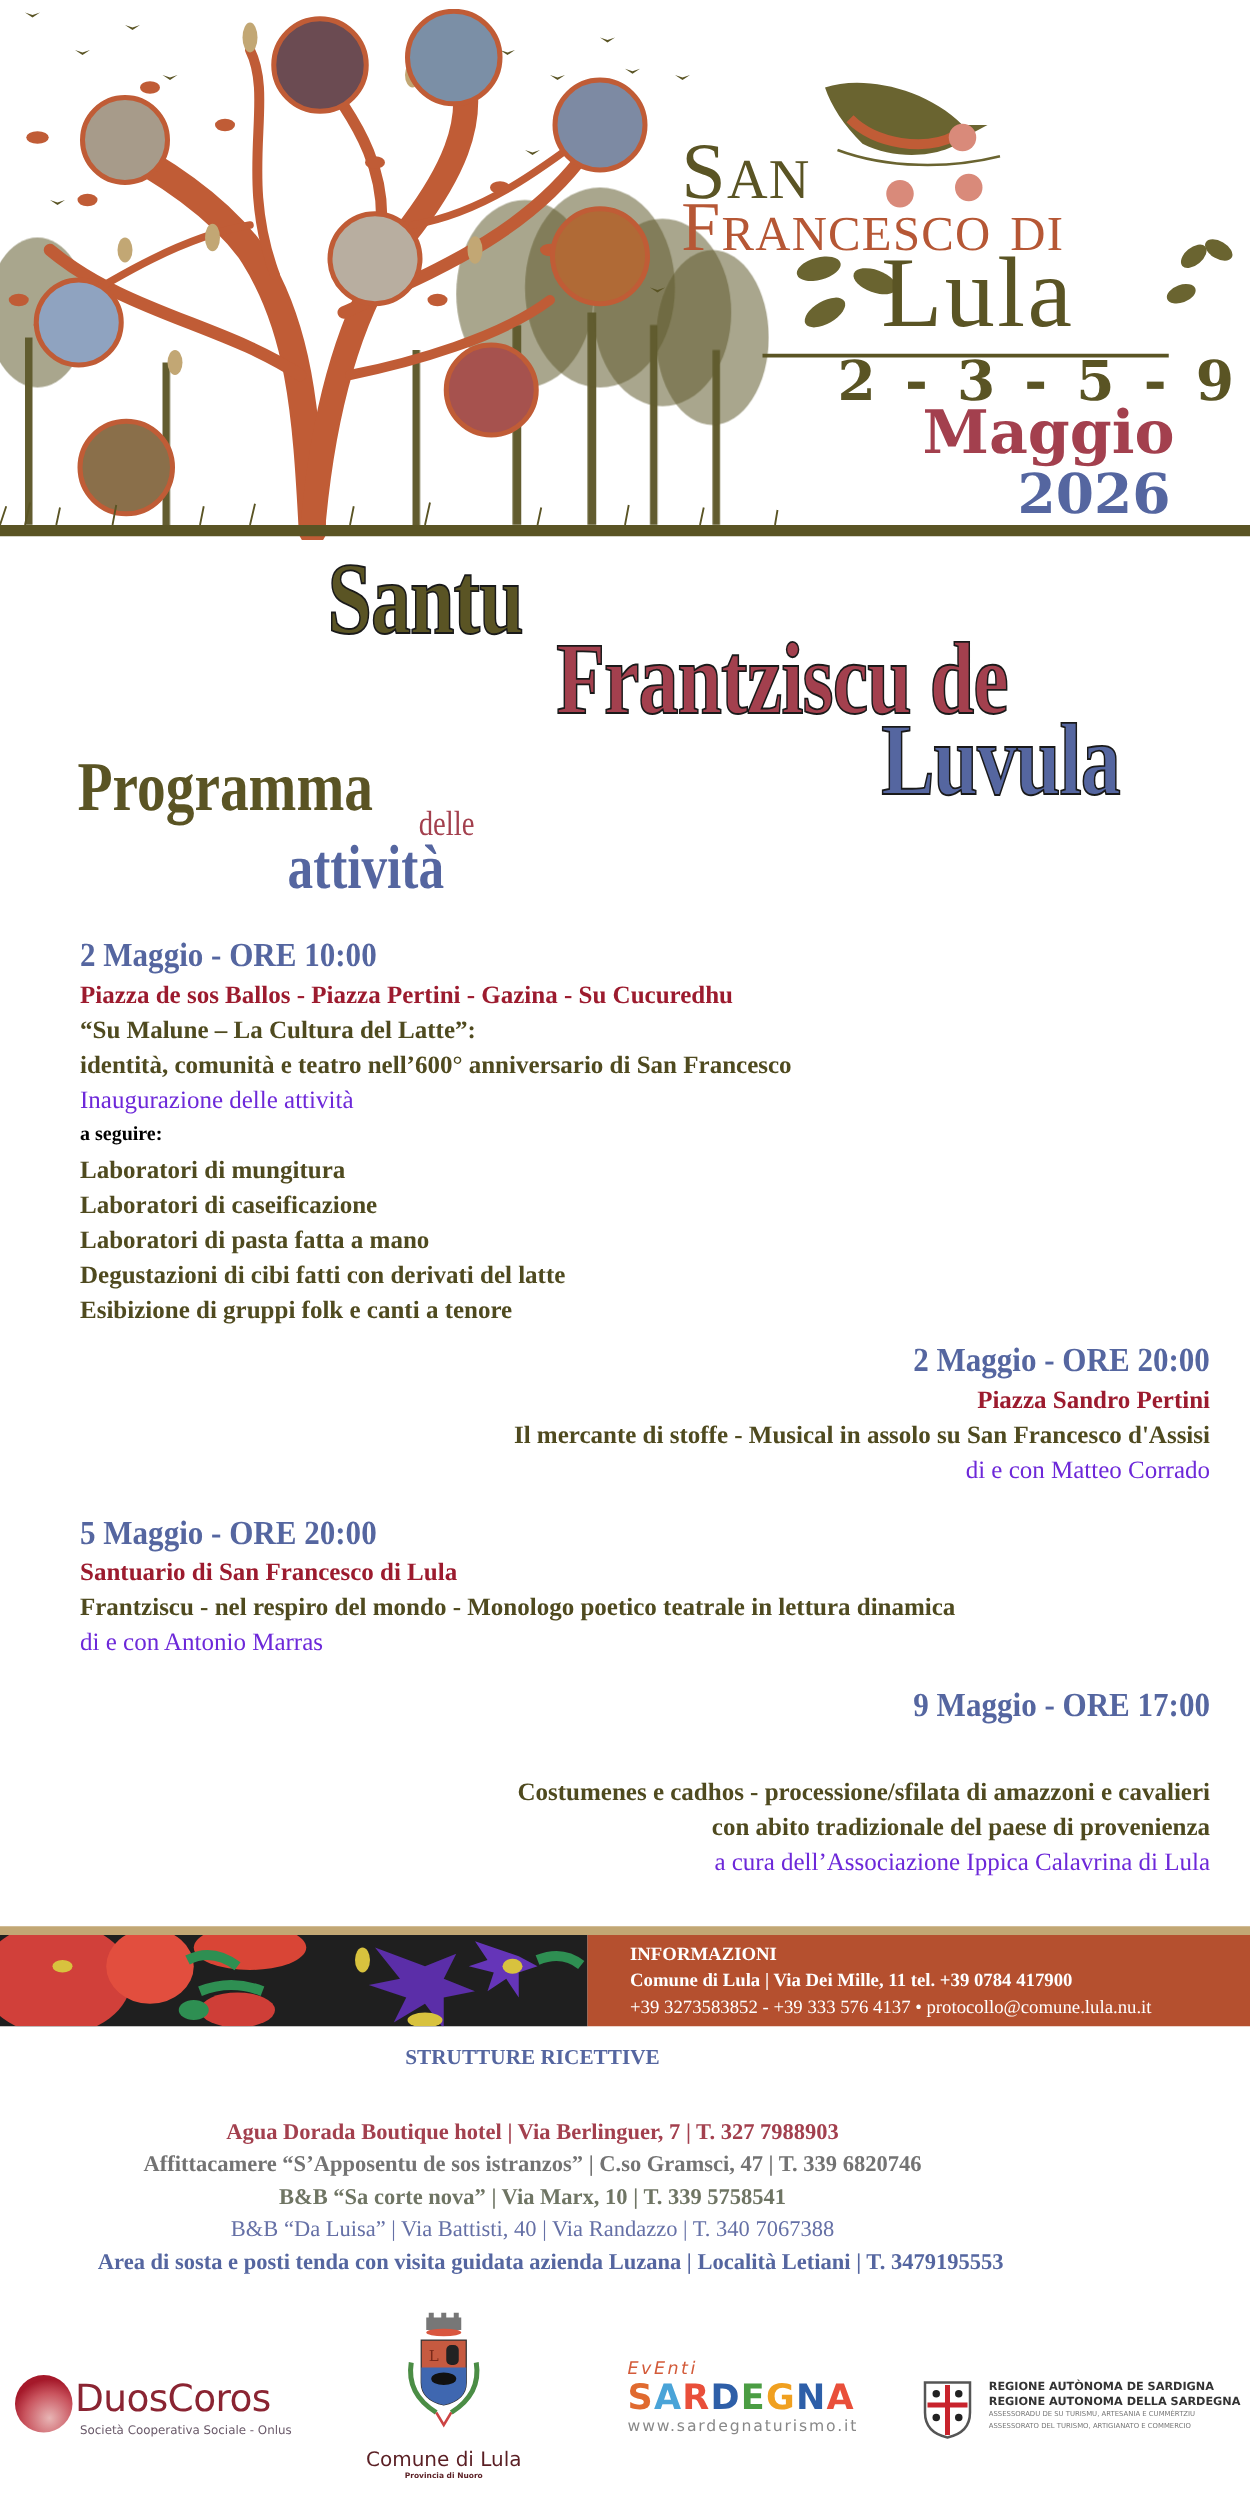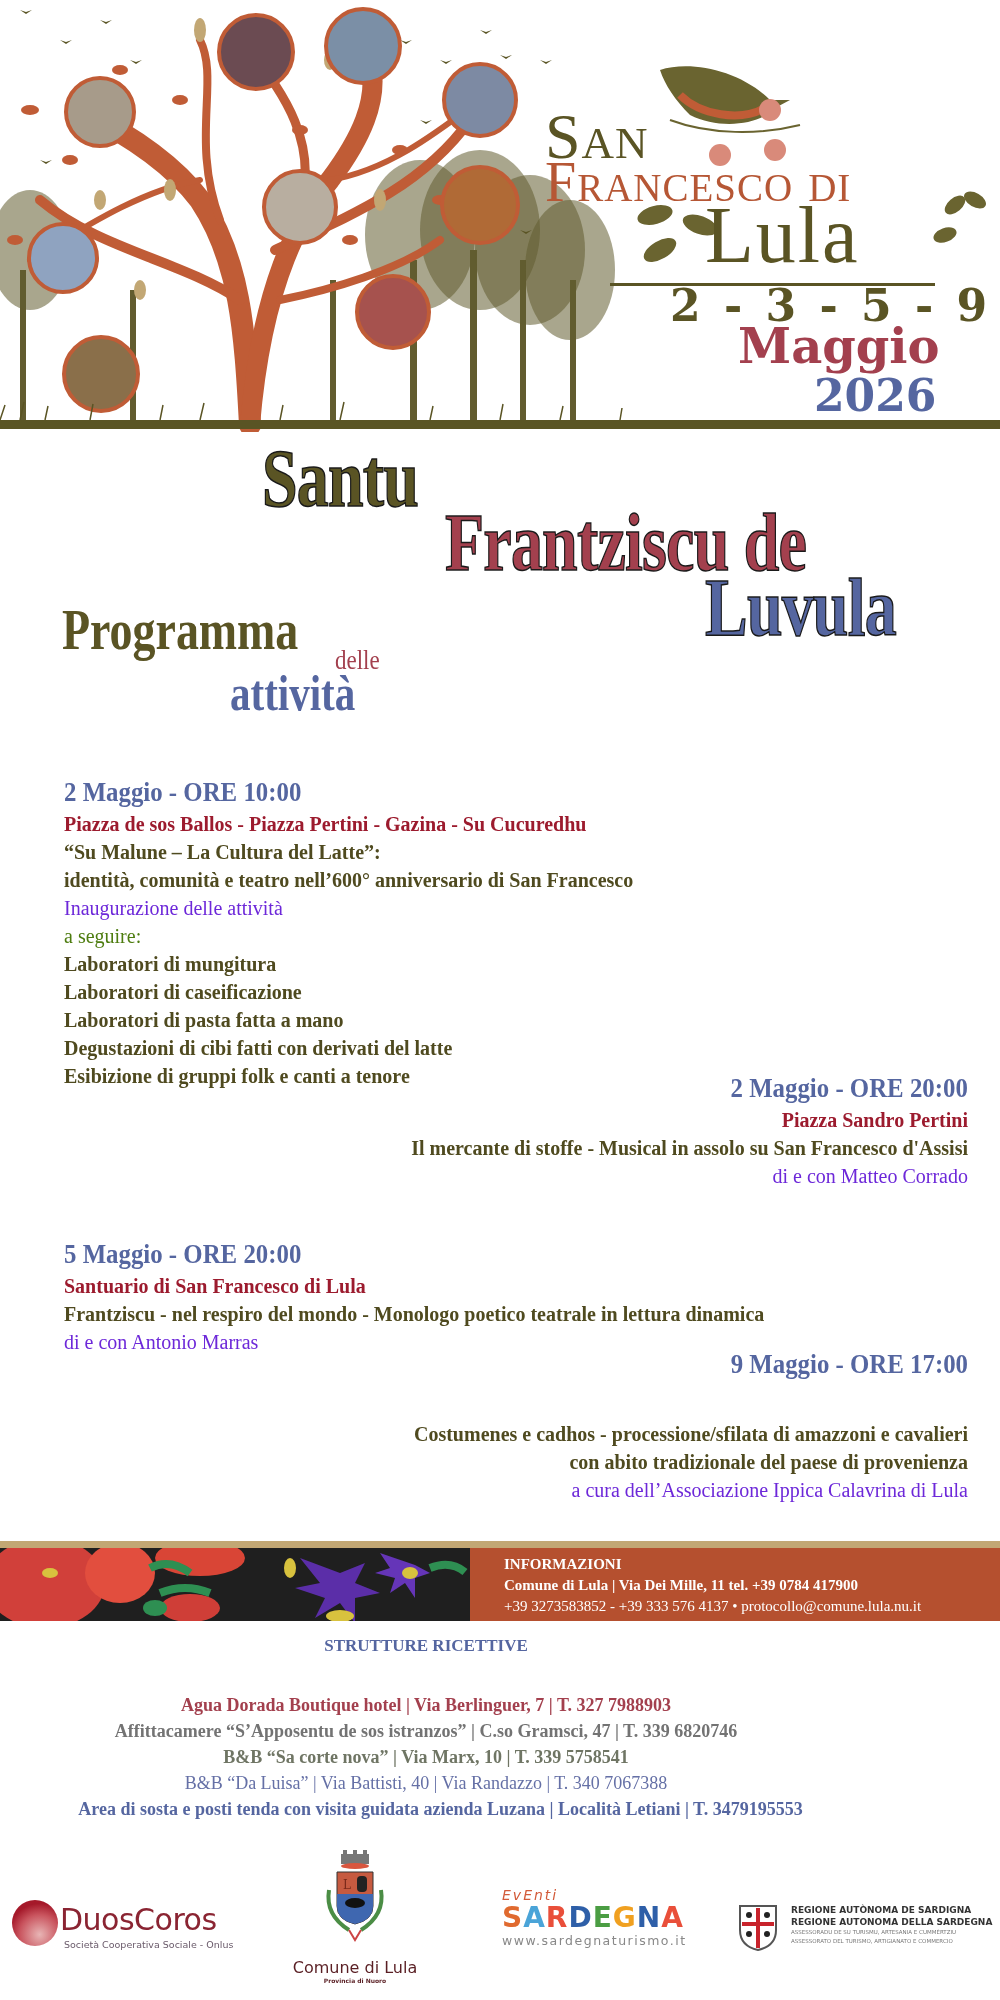--- a/index.html
+++ b/index.html
@@ -29,23 +29,23 @@
   .p-delle { left: 335px; top: 646px; font-size: 28px; color: #a3404e; font-weight: normal; }
   .p-attivita { left: 230px; top: 668px; font-size: 50px; color: #5566a0; }
 
   
   .ev { font-family: "Liberation Serif", serif; line-height: 28px; }
   .ev .line { white-space: nowrap; }
   .ev-date { font-weight: bold; font-size: 27px; color: #5566a0; line-height: 36px; transform: scaleX(0.92); }
   .ev-place { font-weight: bold; font-size: 20px; color: #9c1b2e; }
   .ev-desc { font-weight: bold; font-size: 20px; color: #4f4a1f; }
   .ev-credit { font-size: 20px; color: #6d28d9; }
-  .ev-follow { font-weight: normal; font-size: 20px; color: #4d7c0f; }
-
-  .ev-left { left: 64px; margin-top: 28px; }
+  .ev-follow { font-weight: bold; font-size: 16px; color: #000000; }
+
+  .ev-left { left: 64px; }
   .ev-right { right: 32px; text-align: right; }
   .ev-left .ev-date { transform-origin: left center; }
   .ev-right .ev-date { transform-origin: right center; }
 
   #ev1 { top: 746px; }
   #ev2 { top: 1070px; }
   #ev3 { top: 1208px; }
   #ev4 { top: 1346px; }
   #ev4 .ev-gap { height: 38px; }
 

